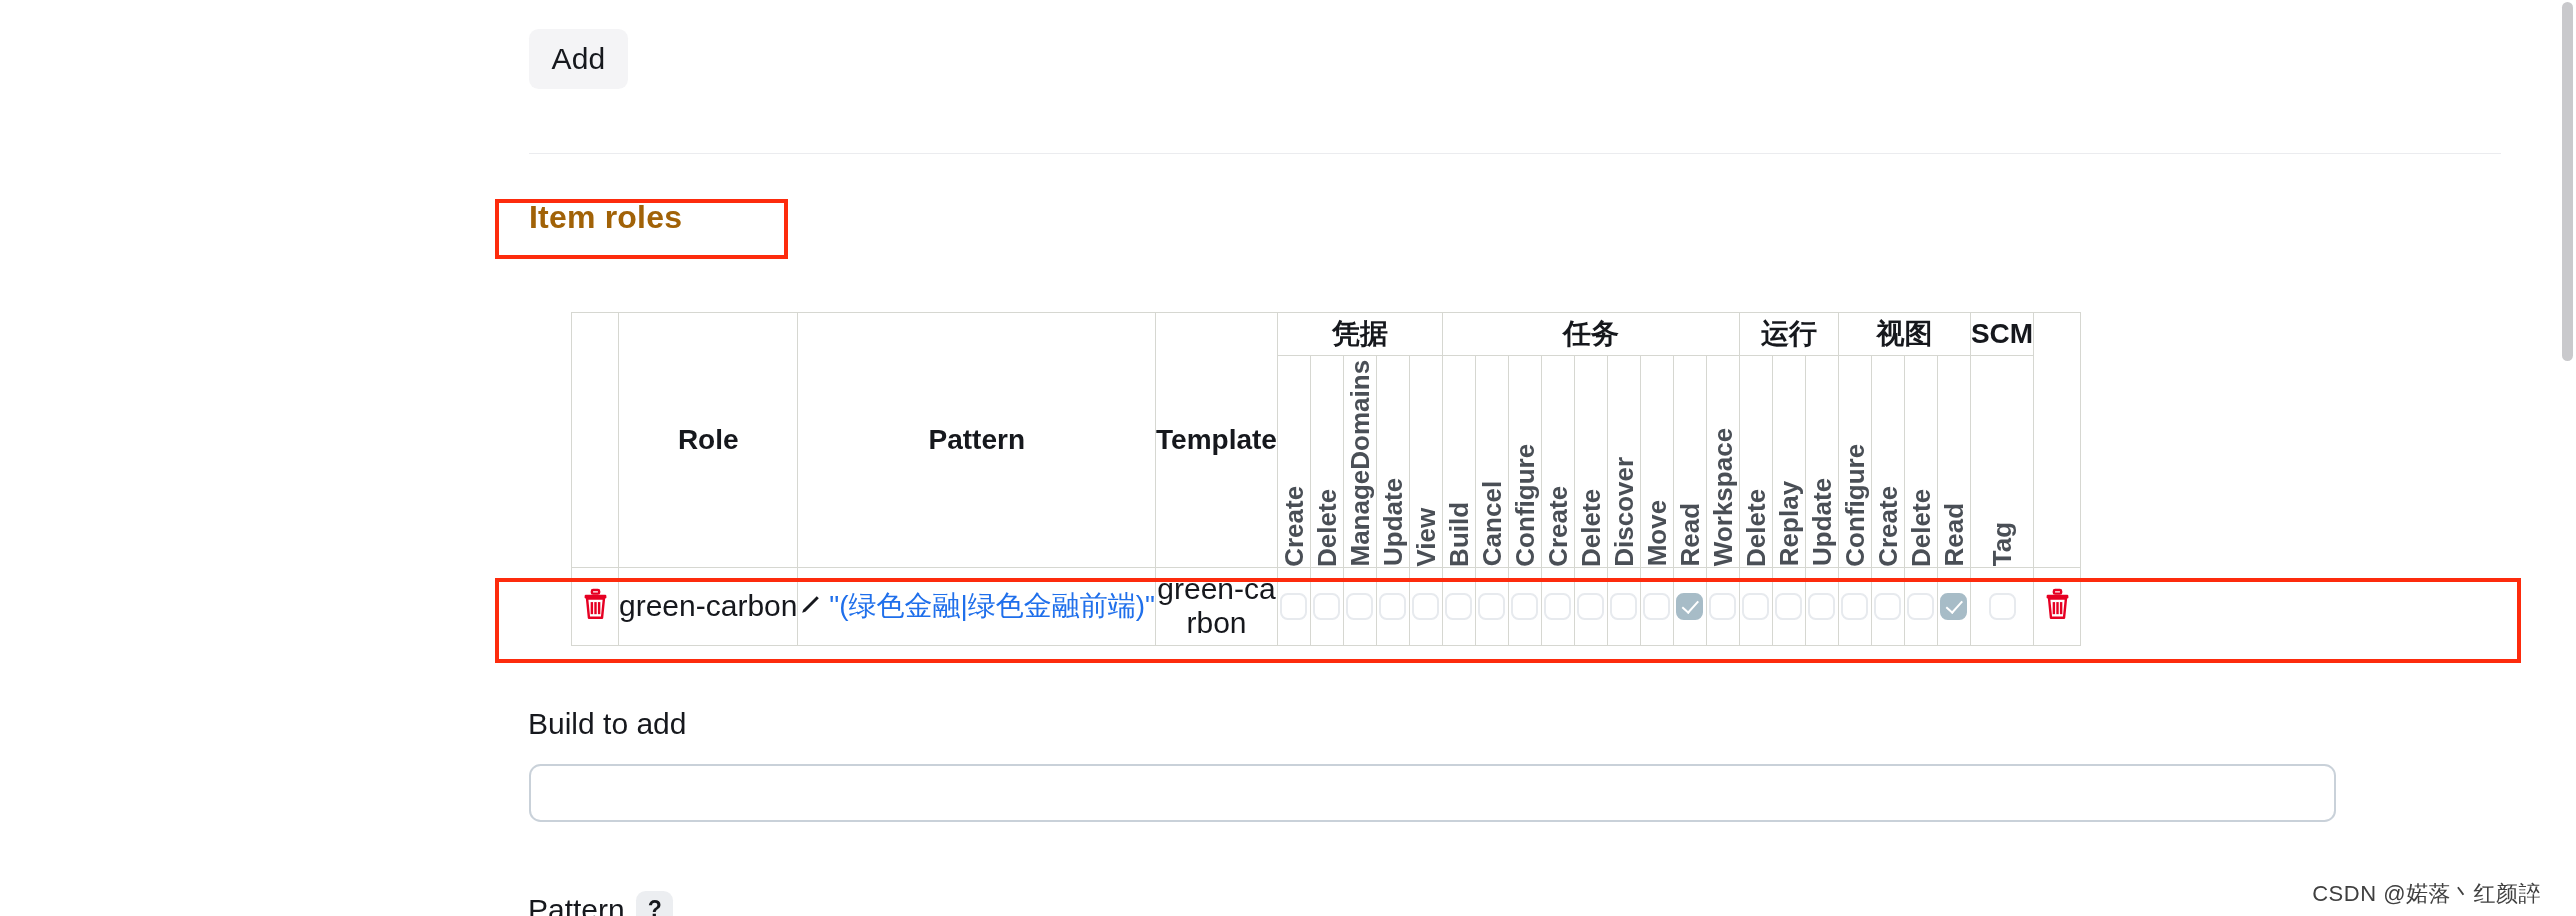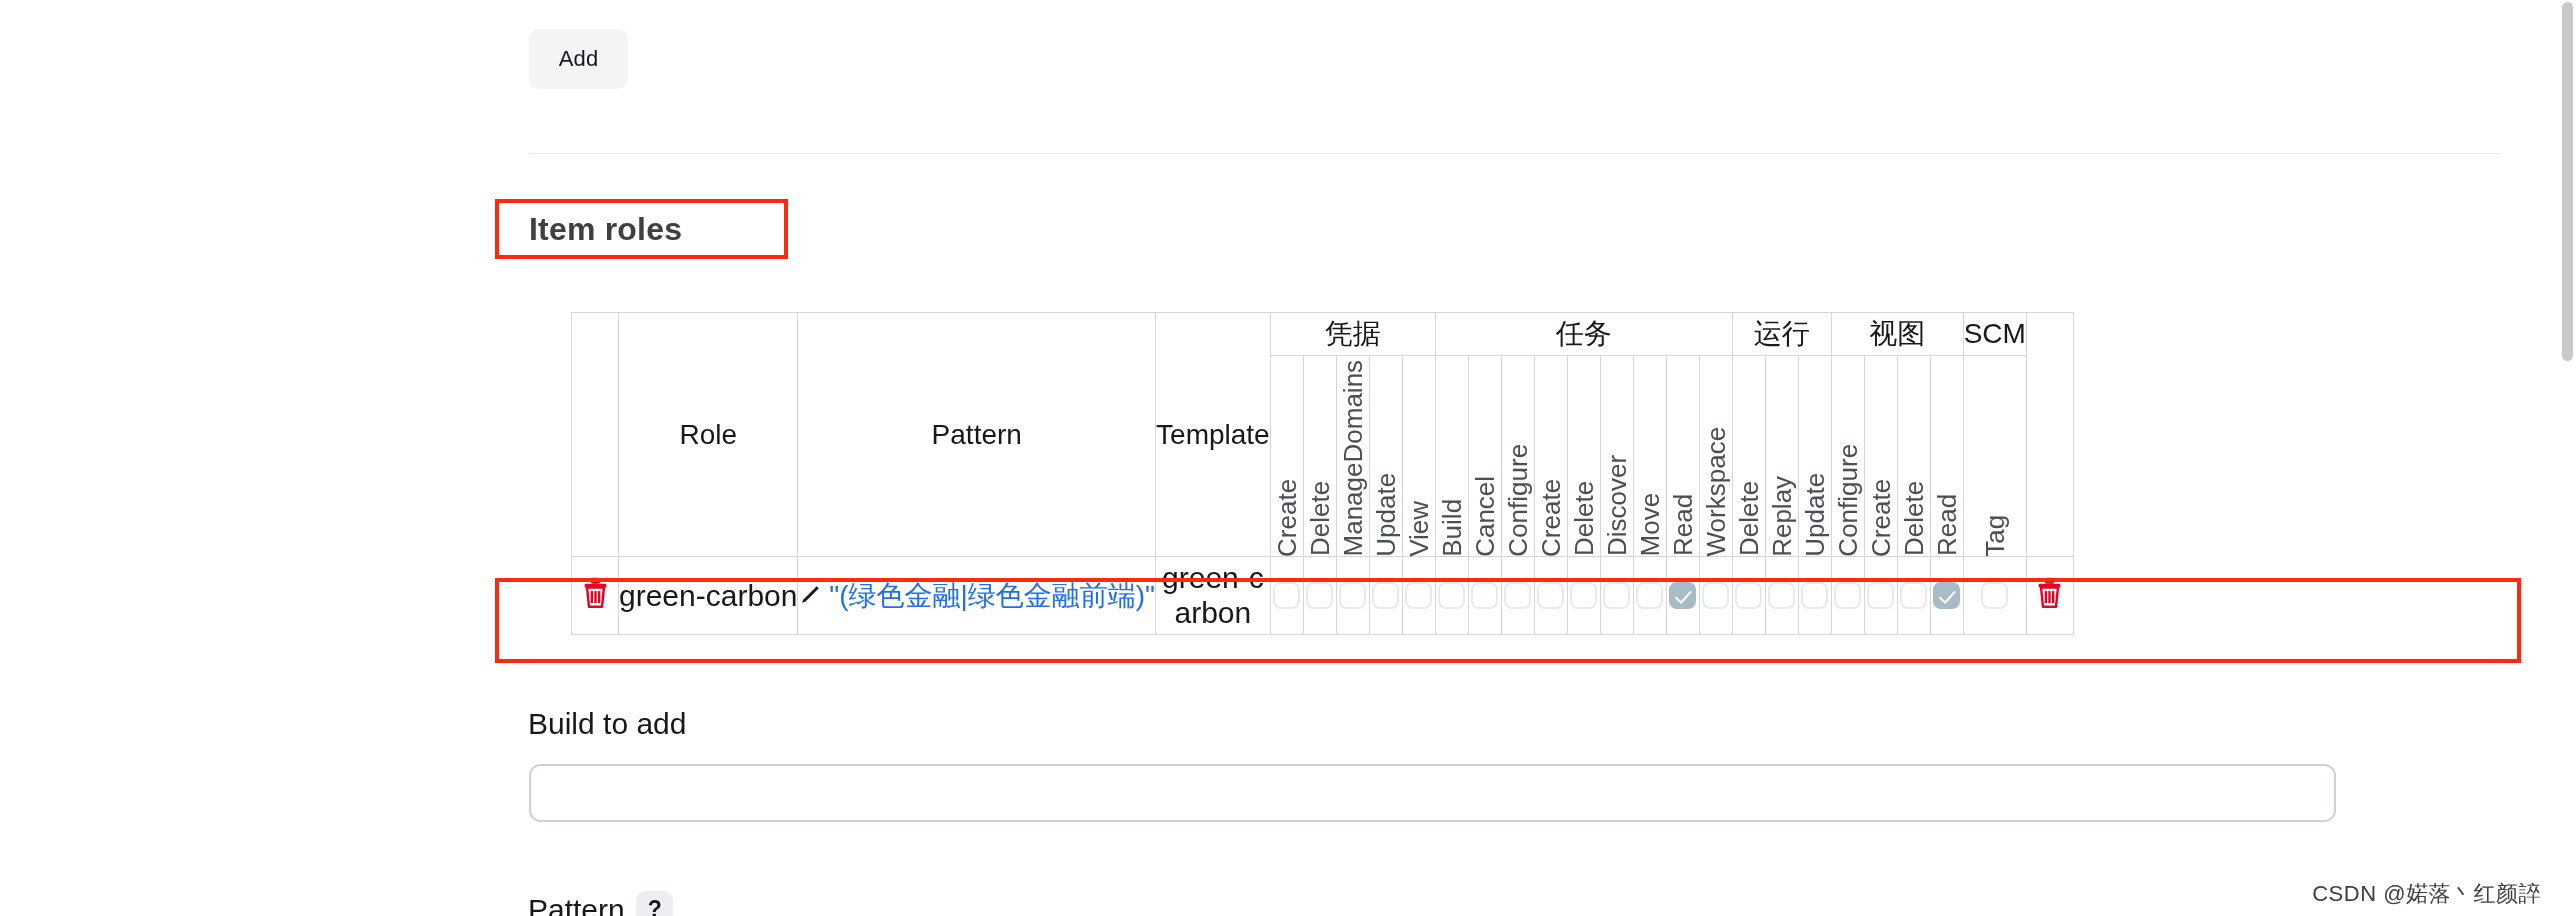--- a/index.html
+++ b/index.html
@@ -19,21 +19,21 @@
   
   .add-btn {
     position: absolute;
     left: 529px;
     top: 29px;
     width: 99px;
     height: 60px;
     background: #f4f4f6;
     border: none;
     border-radius: 9.7px;
-    font-size: 22px;
+    font-size: 30px;
     font-family: "Liberation Sans", sans-serif;
     color: #16181d;
     cursor: pointer;
     display: flex;
     align-items: center;
     justify-content: center;
     letter-spacing: 0.2px;
   }
 
   
@@ -53,24 +53,24 @@
     top: 199px;
     width: 293px;
     height: 60px;
     border: 4.8px solid #fd2b0d;
     box-sizing: border-box;
     background: #ffffff;
   }
   .heading-text {
     position: absolute;
     left: 529px;
-    top: 211px;
+    top: 199px;
     font-size: 32px;
     font-weight: bold;
-    color: #404040;
+    color: #a16207;
     letter-spacing: 0.2px;
     white-space: nowrap;
   }
 
   
   .table-wrap {
     position: absolute;
     left: 571px;
     top: 312px;
   }
@@ -79,21 +79,21 @@
     table-layout: fixed;
     font-family: "Liberation Sans", sans-serif;
   }
   table.roles th, table.roles td {
     border: 1px solid #d6d7d1;
     padding: 0;
     background: #ffffff;
   }
   thead th {
     background: #f2f2f7;
-    font-weight: normal;
+    font-weight: bold;
     color: #16181d;
   }
   .grp-head {
     height: 42px;
     font-size: 28px;
     text-align: center;
     vertical-align: middle;
     padding: 0 5.8px;
     white-space: nowrap;
   }

